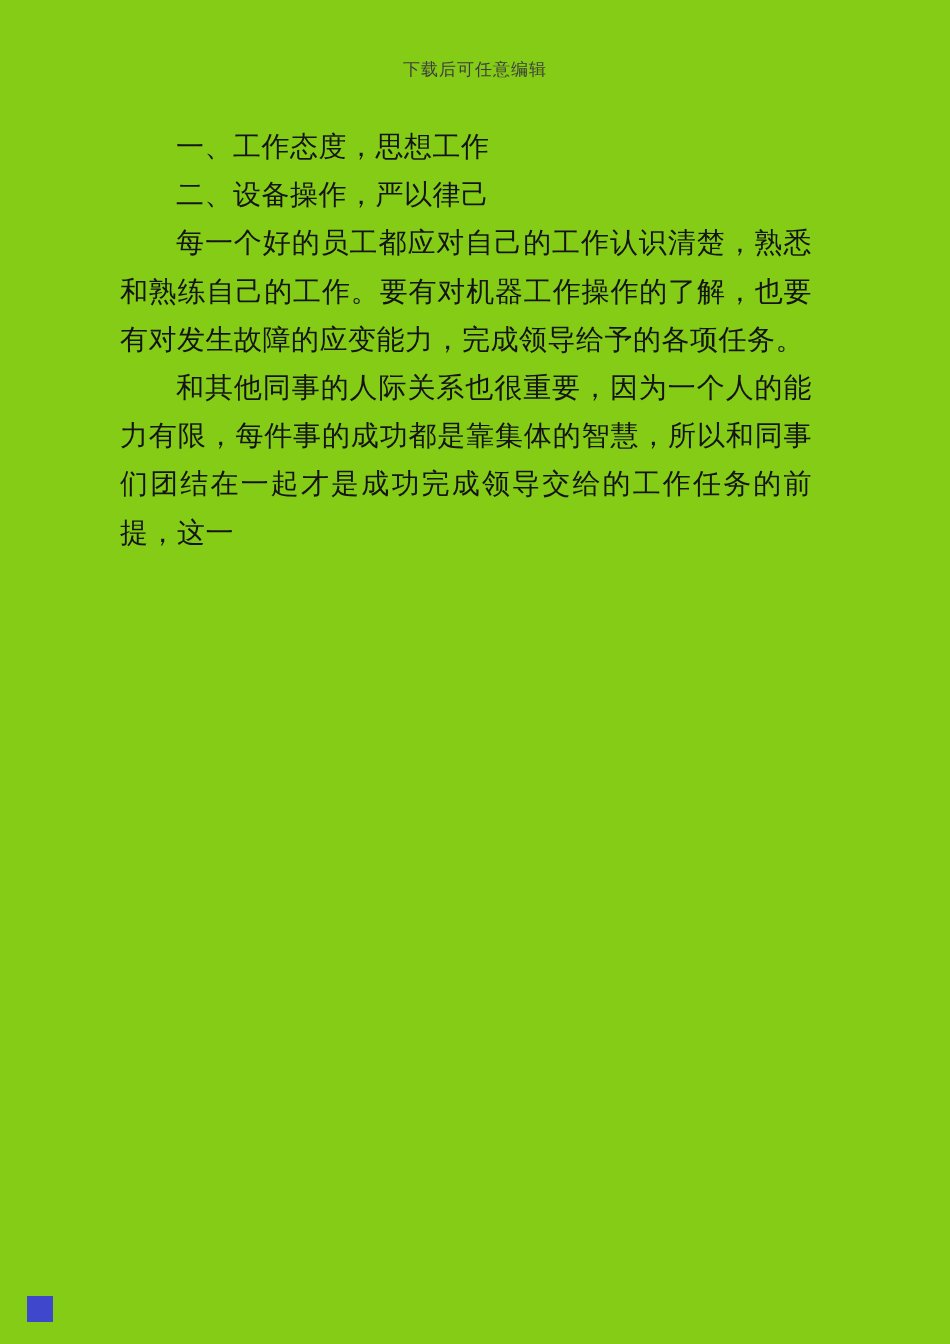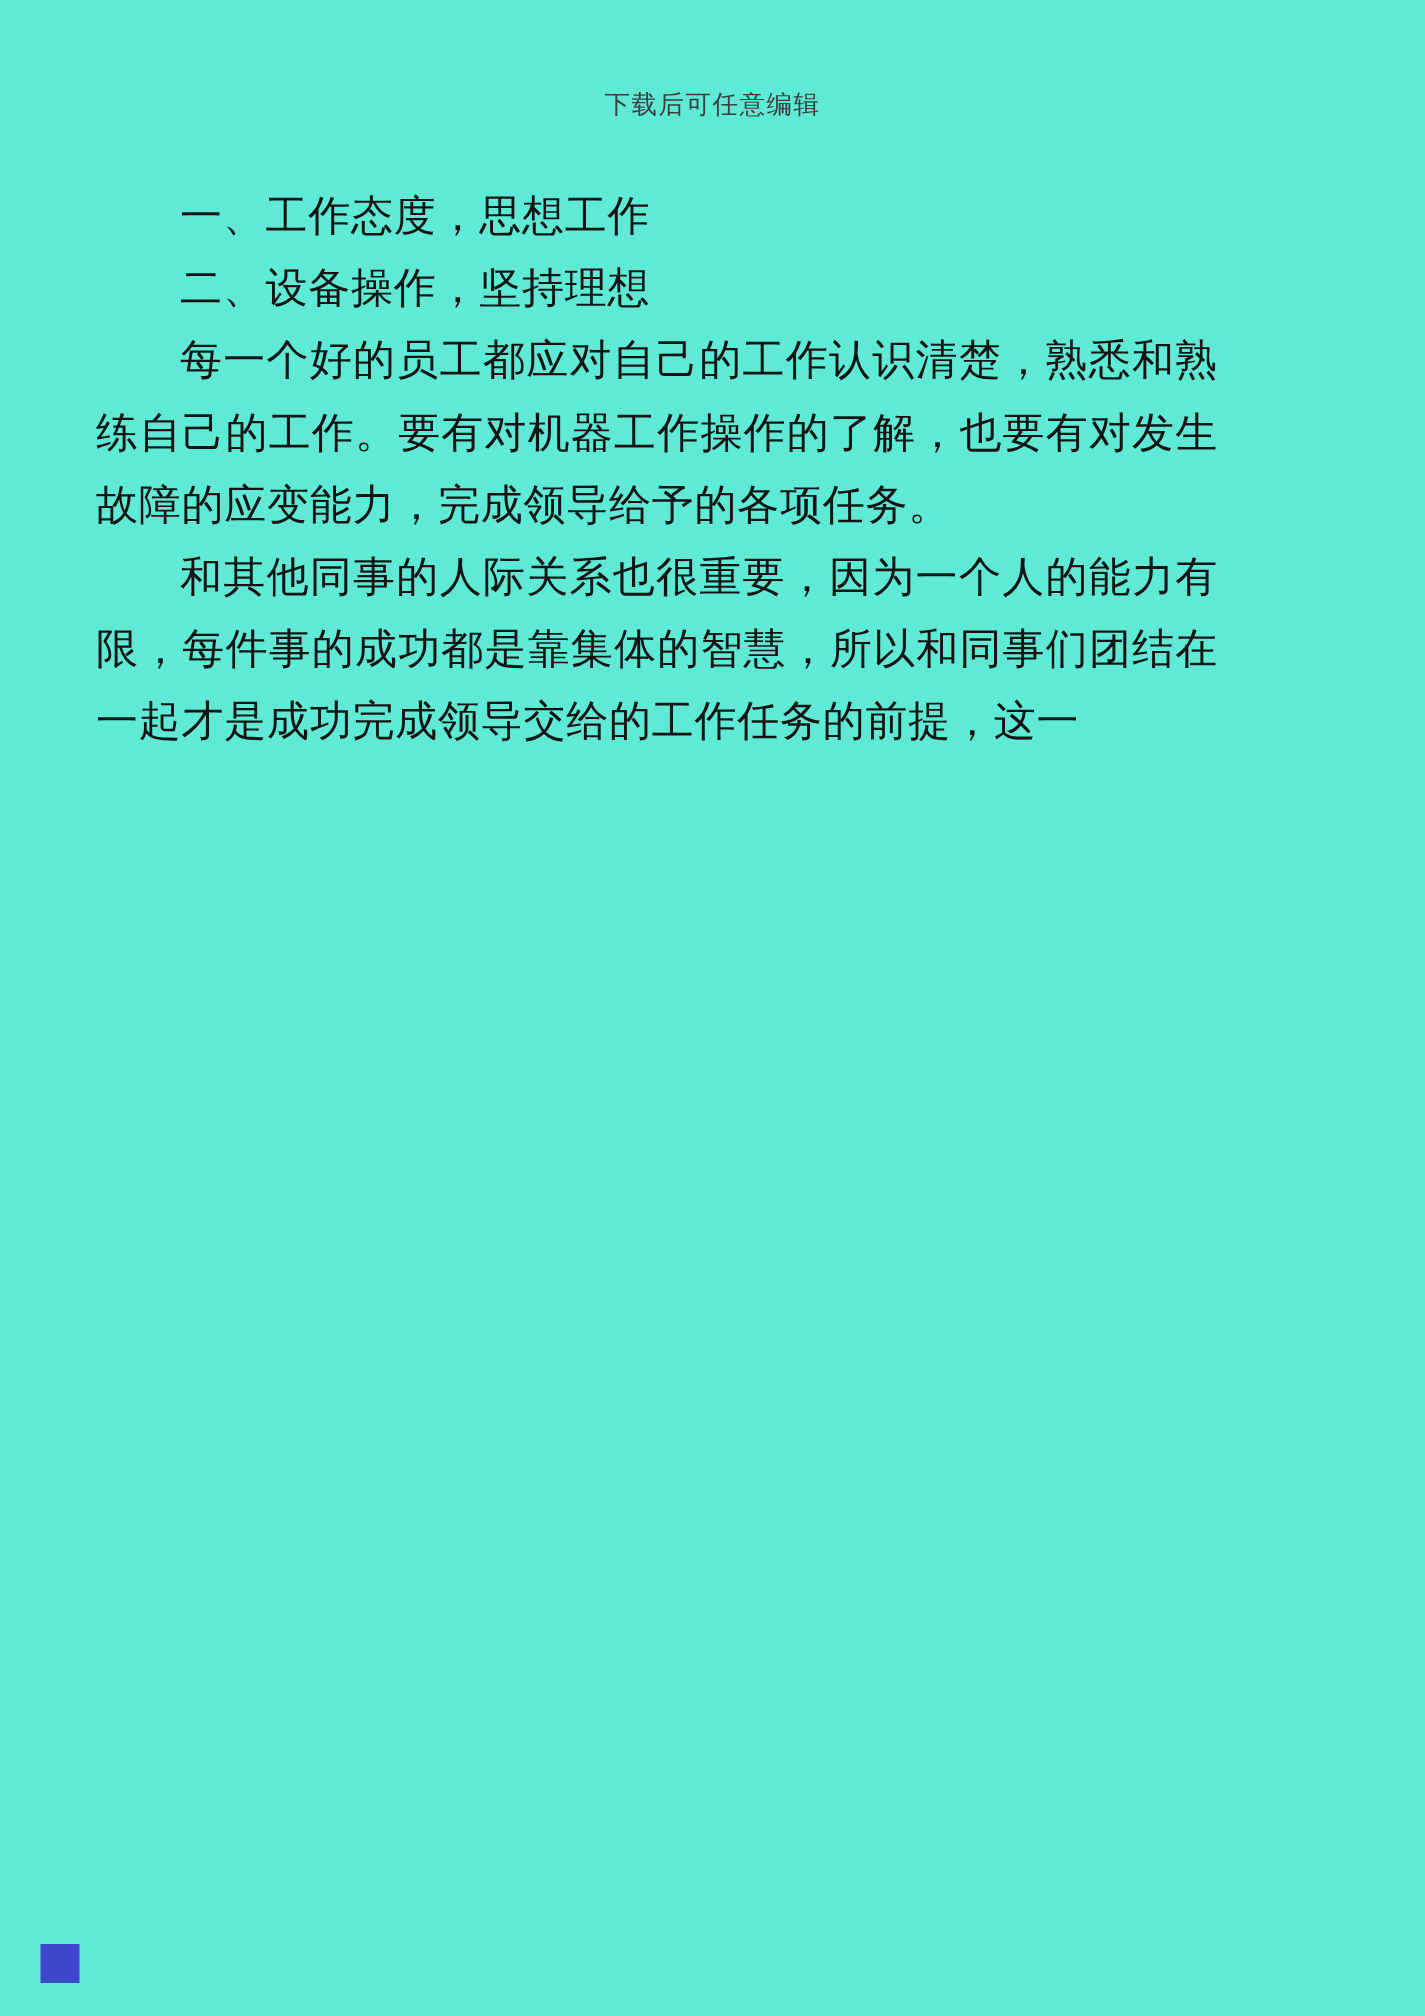--- a/index.html
+++ b/index.html
@@ -5,34 +5,34 @@
   html, body {
     margin: 0;
     padding: 0;
     background: #ffffff;
   }
   .page {
     position: relative;
     width: 950px;
     height: 1344px;
     margin: 0 auto;
-    background: #5eead4;
+    background: #84cc16;
     overflow: hidden;
-    font-family: Liberation Mono, monospace;
+    font-family: Liberation Serif, serif;
     color: #1a1a1a;
   }
   .doc-header {
     padding-top: 58px;
     text-align: center;
     font-size: 17px;
     letter-spacing: 1px;
     color: #3d3d3d;
   }
   .doc-body {
-    margin: 42px 138px 0 64px;
+    margin: 42px 138px 0 120px;
   }
   .doc-body p {
     margin: 0;
     font-size: 28px;
     line-height: 48.2px;
     text-align: justify;
     text-justify: inter-ideograph;
     text-indent: 2em;
     letter-spacing: 0.5px;
     color: #141414;
@@ -47,20 +47,20 @@
 </style>
 </head>
 <body>
 
 <div class="page">
 
   <div class="doc-header">下载后可任意编辑</div>
 
   <div class="doc-body">
     <p>一、工作态度，思想工作</p>
-    <p>二、设备操作，坚持理想</p>
+    <p>二、设备操作，严以律己</p>
     <p>每一个好的员工都应对自己的工作认识清楚，熟悉和熟练自己的工作。要有对机器工作操作的了解，也要有对发生故障的应变能力，完成领导给予的各项任务。</p>
     <p>和其他同事的人际关系也很重要，因为一个人的能力有限，每件事的成功都是靠集体的智慧，所以和同事们团结在一起才是成功完成领导交给的工作任务的前提，这一</p>
   </div>
 
   <div class="corner-marker" style="background: rgb(63, 72, 204);"></div>
 
 </div>
 
 </body></html>

